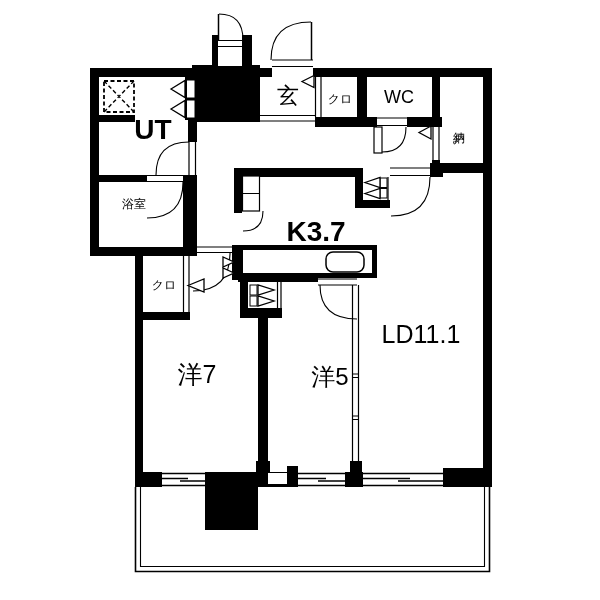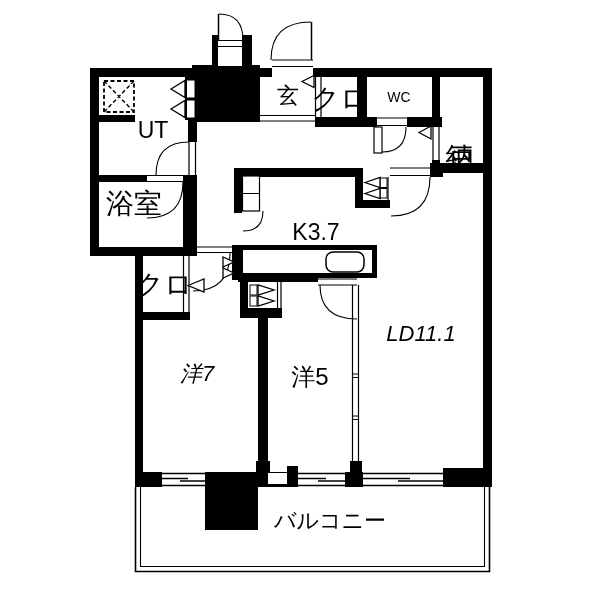--- a/index.html
+++ b/index.html
@@ -1,22 +1,22 @@
 <!DOCTYPE html>
 <html><head>
 <meta charset="utf-8">
 <style>
   html,body{margin:0;padding:0;background:#fff;}
   #plan{position:relative;width:600px;height:600px;background:#fff;overflow:hidden;
         font-family:"Liberation Sans","DejaVu Sans",sans-serif;}
   #plan svg{position:absolute;left:0;top:0;}
   .lbl{position:absolute;transform:translate(-50%,-50%);color:#000;white-space:nowrap;
        line-height:1;user-select:none;}
-  .lbl.s20{font-size:28px;} .lbl.s21{font-size:14px;} .lbl.s22{font-size:22px;}
-  .lbl.s23{font-size:23px;} .lbl.s24{font-size:24px;} .lbl.s25{font-size:22px;font-style:italic;}
+  .lbl.s20{font-size:12px;} .lbl.s21{font-size:18px;} .lbl.s22{font-size:22px;}
+  .lbl.s23{font-size:28px;font-weight:bold;} .lbl.s24{font-size:24px;margin-left:20px;} .lbl.s25{font-size:25px;}
   .lbl.vert{writing-mode:vertical-rl;text-orientation:upright;letter-spacing:2px;}
 </style>
 </head>
 <body>
 
 <div id="plan">
 <svg width="600" height="600" viewBox="0 0 600 600">
   <rect x="0" y="0" width="600" height="600" fill="#ffffff"></rect>
 
   <g stroke="#000" fill="none">
@@ -161,14 +161,13 @@
   <div class="lbl s20" style="left:340px;top:99px">クロ</div>
   <div class="lbl s21" style="left:399px;top:97px">WC</div>
   <div class="lbl s20 vert" style="left:459px;top:124px">納戸</div>
   <div class="lbl s23" style="left:153px;top:130px">UT</div>
   <div class="lbl s20" style="left:134px;top:204px">浴室</div>
   <div class="lbl s23" style="left:316px;top:232px">K3.7</div>
   <div class="lbl s20" style="left:164px;top:285px">クロ</div>
   <div class="lbl s25" style="left:197px;top:374px">洋7</div>
   <div class="lbl s24" style="left:310px;top:377px">洋5</div>
   <div class="lbl s25" style="left:421px;top:334px">LD11.1</div>
-  <div class="lbl s22" style="left:330px;top:521px">バルコニー</div>
 </div>
 
 </body></html>

